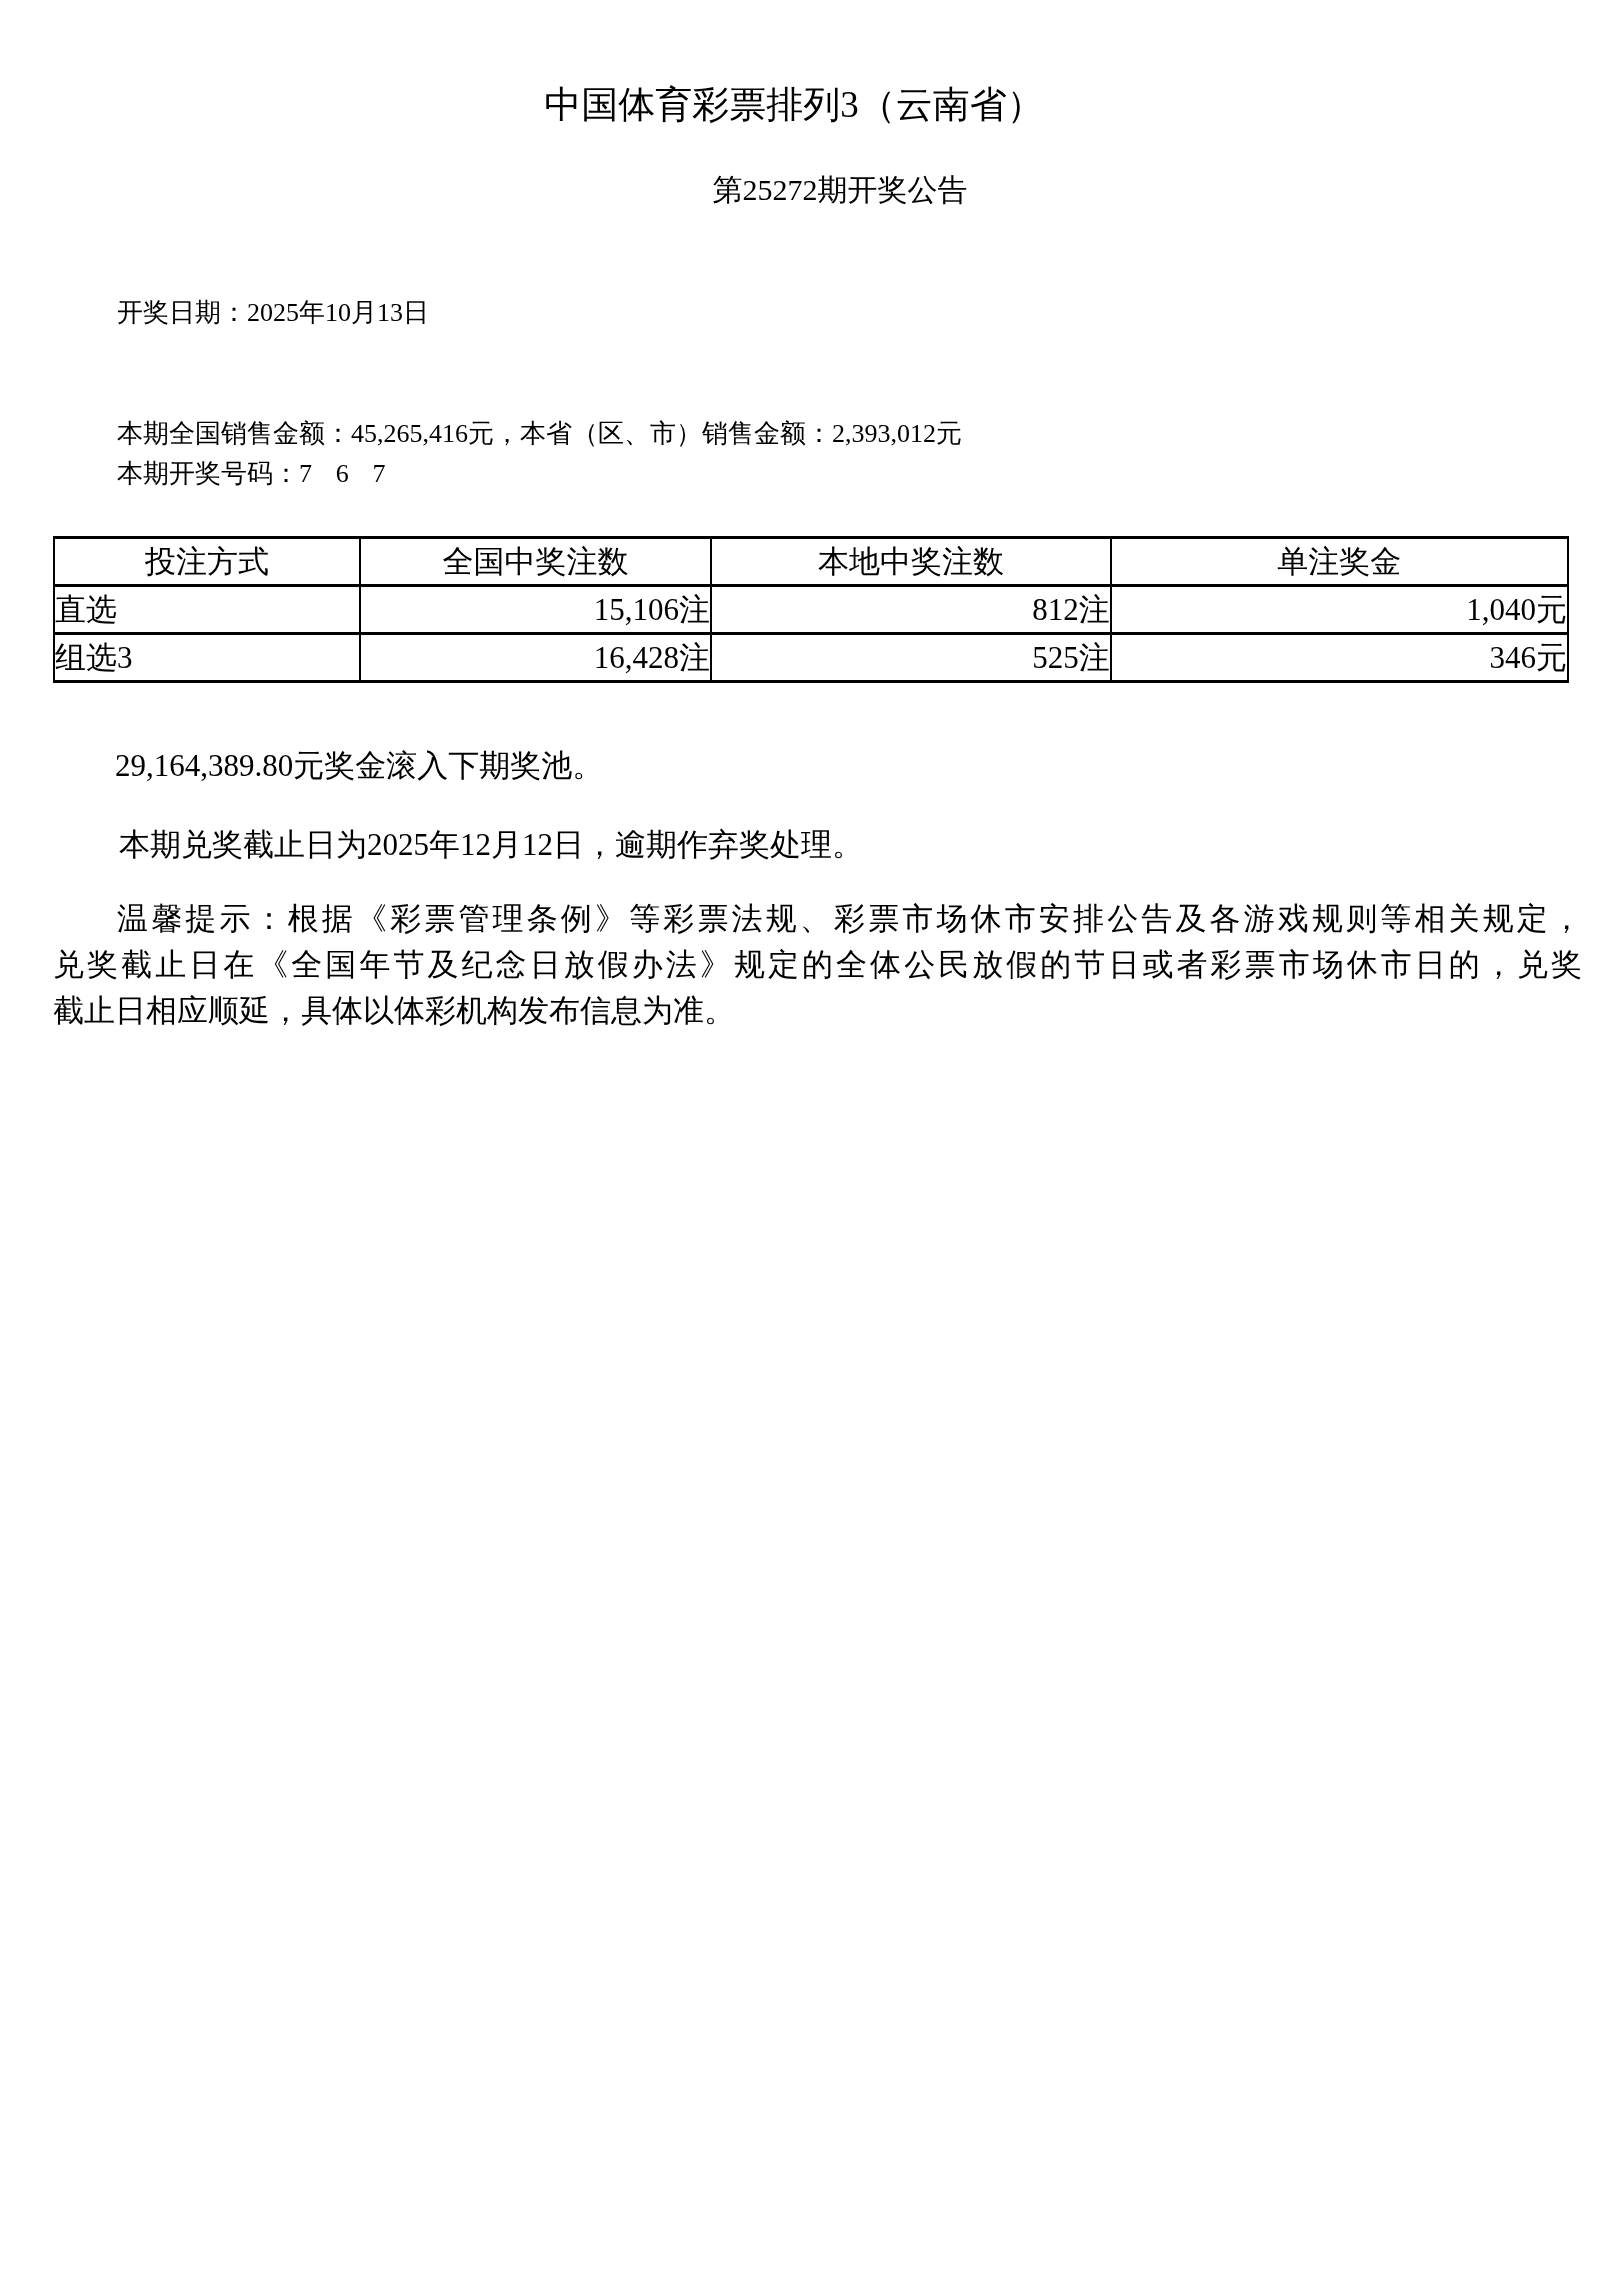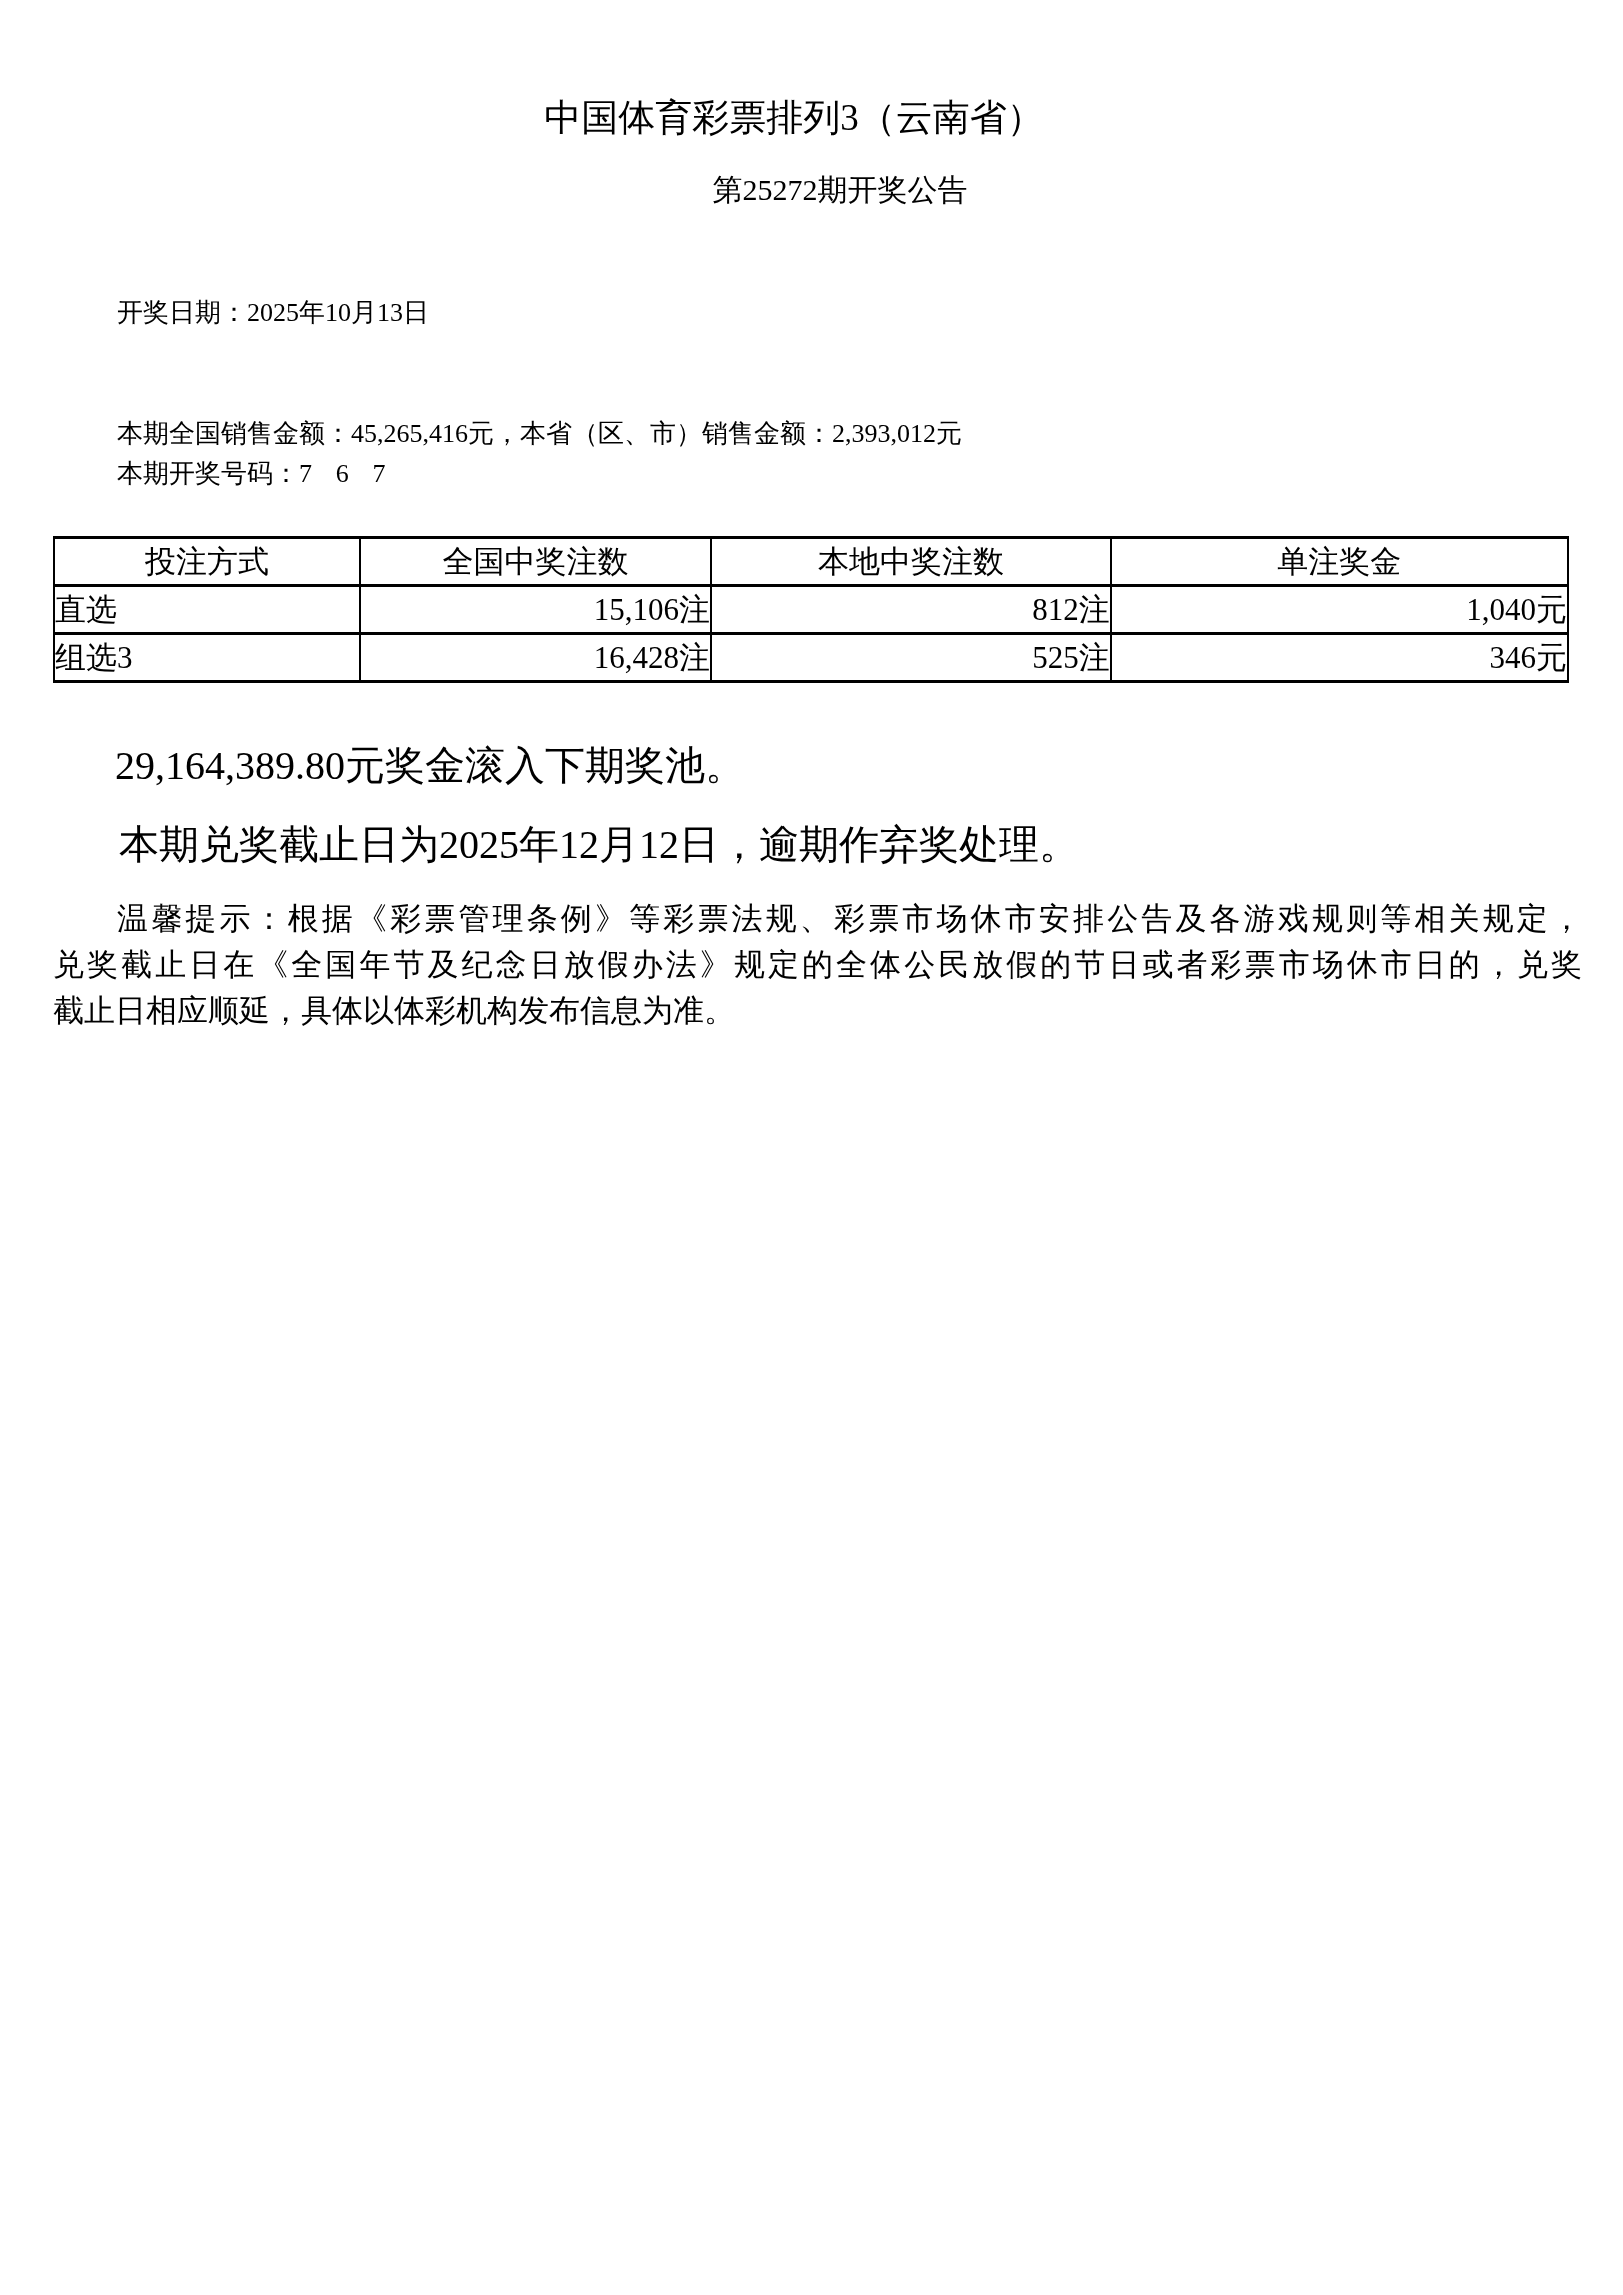--- a/index.html
+++ b/index.html
@@ -12,21 +12,21 @@
   #page {
     position: relative;
     width: 1624px;
     height: 2295px;
     background: #ffffff;
     overflow: hidden;
   }
   .abs { position: absolute; }
 
   .title {
-    top: 96px; left: 0; width: 1588px;
+    top: 83px; left: 0; width: 1588px;
     text-align: center;
     font-size: 37px;
     line-height: 44px;
     white-space: nowrap;
   }
   .subtitle {
     top: 173px; left: 0; width: 1624px;
     text-align: center;
     font-size: 30px;
     line-height: 33px;
@@ -61,21 +61,21 @@
     padding: 0;
     overflow: hidden;
     white-space: nowrap;
     margin-top: 23px;
   }
   table.prize th { text-align: center; }
   td.cell-center { }
   td.cell-num { text-align: right; padding-right: 12.3px; }
 
   .note {
-    font-size: 40px;
+    font-size: 31px;
     line-height: 34px;
     white-space: nowrap;
     text-align: right;
   }
   #pool     { top: 749px; left: 115px; }
   #deadline { top: 828px; left: 119px; }
 
   #tip {
     top: 896px; left: 53px;
     width: 1529px;

